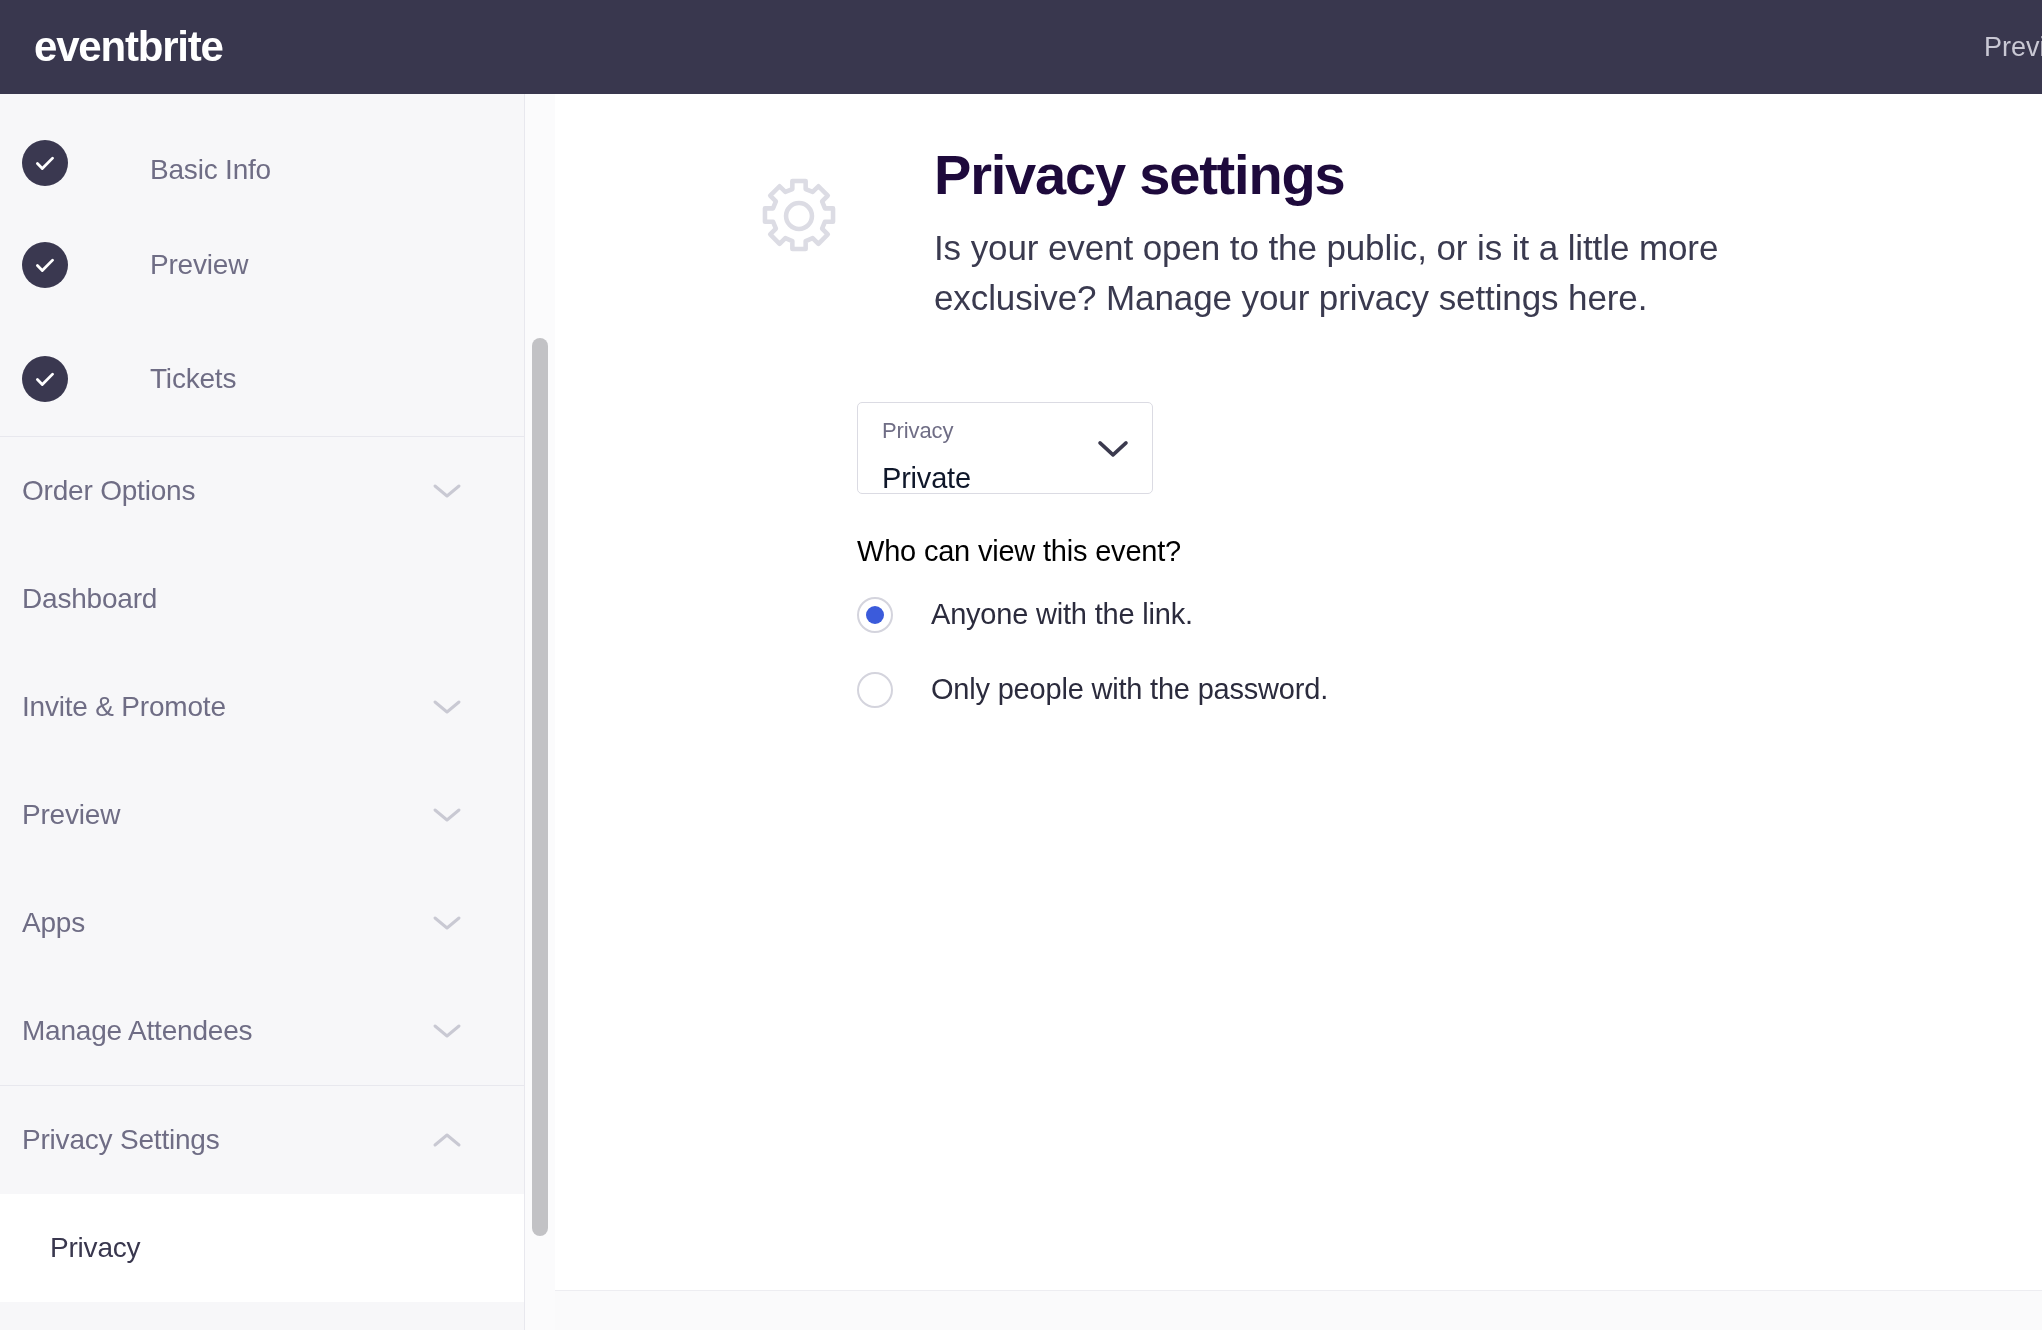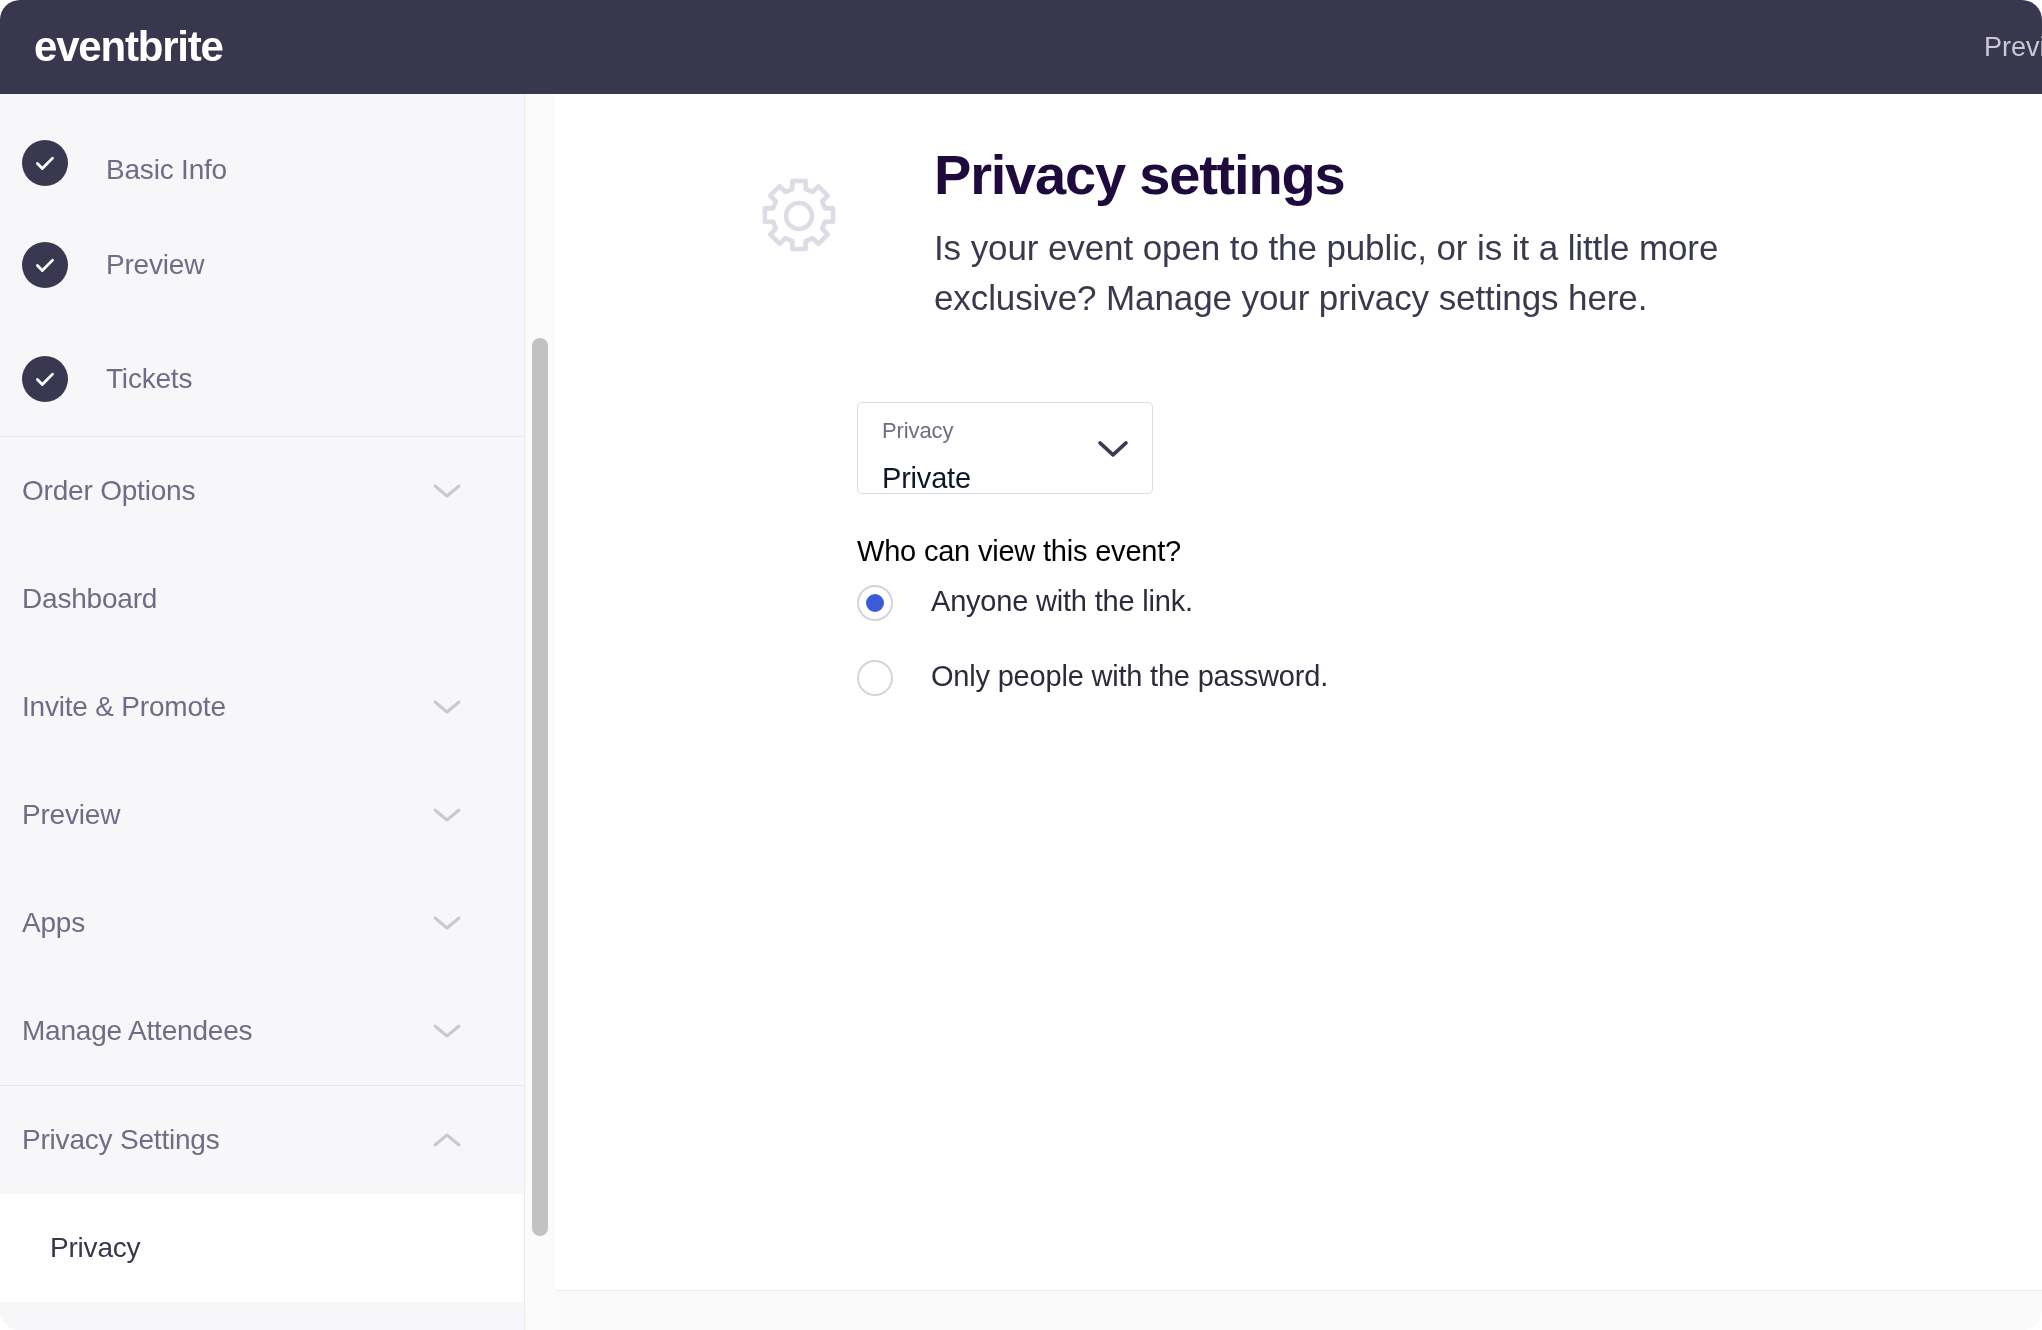--- a/index.html
+++ b/index.html
@@ -3,21 +3,21 @@
 <meta charset="utf-8">
 <style>
   * { box-sizing: border-box; margin: 0; padding: 0; }
   html, body {
     width: 2042px; height: 1330px;
     overflow: hidden;
     background: #ffffff;
     font-family: "Liberation Sans", sans-serif;
     -webkit-font-smoothing: antialiased;
   }
-  .app { position: relative; width: 2042px; height: 1330px; overflow: hidden; border-radius: 20px; }
+  .app { position: relative; width: 2042px; height: 1330px; overflow: hidden; }
 
   
   .header {
     position: absolute; top: 0; left: 0;
     width: 2042px; height: 94px;
     background: #39374e;
     display: flex; align-items: center;
     z-index: 40;
   }
   .logo {
@@ -47,20 +47,21 @@
     width: 524px; height: 1236px;
     background: #f7f7f9;
     overflow: hidden;
     z-index: 20;
   }
   .steps { padding-top: 0; }
   .step {
     display: flex; align-items: center;
     height: 114px;
     padding-left: 22px;
+    gap: 44px;
   }
   .step:first-child { margin-top: -24px; height: 138px; align-items: flex-end; padding-bottom: 22px; }
   .step-circle {
     width: 46px; height: 46px; border-radius: 50%;
     background: #3a3850;
     display: flex; align-items: center; justify-content: center;
     flex: none;
   }
   .step-circle svg { display: block; }
   .step-label {
@@ -181,21 +182,21 @@
   .select-chev svg { display: block; }
 
   .q-label {
     margin-top: 41px;
     font-size: 29px;
     color: #000000;
     letter-spacing: -0.2px;
   }
   .radios { margin-top: 17px; }
   .radio-row {
-    display: flex; align-items: flex-start;
+    display: flex; align-items: center;
     height: 60px; margin-bottom: 15px;
   }
   .radio {
     width: 36px; height: 36px; border-radius: 50%;
     border: 2px solid #d4d4dd;
     background: #ffffff;
     display: flex; align-items: center; justify-content: center;
     flex: none;
   }
   .radio.checked .dot {

